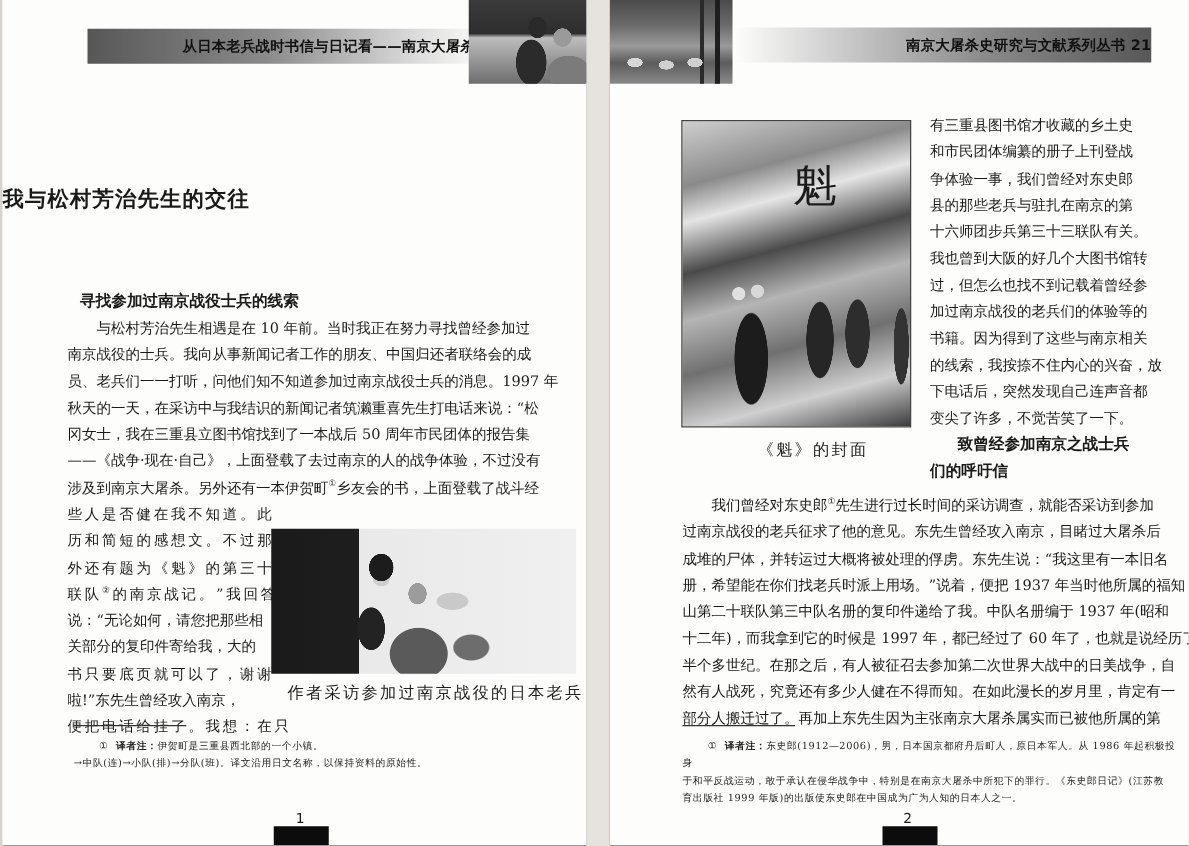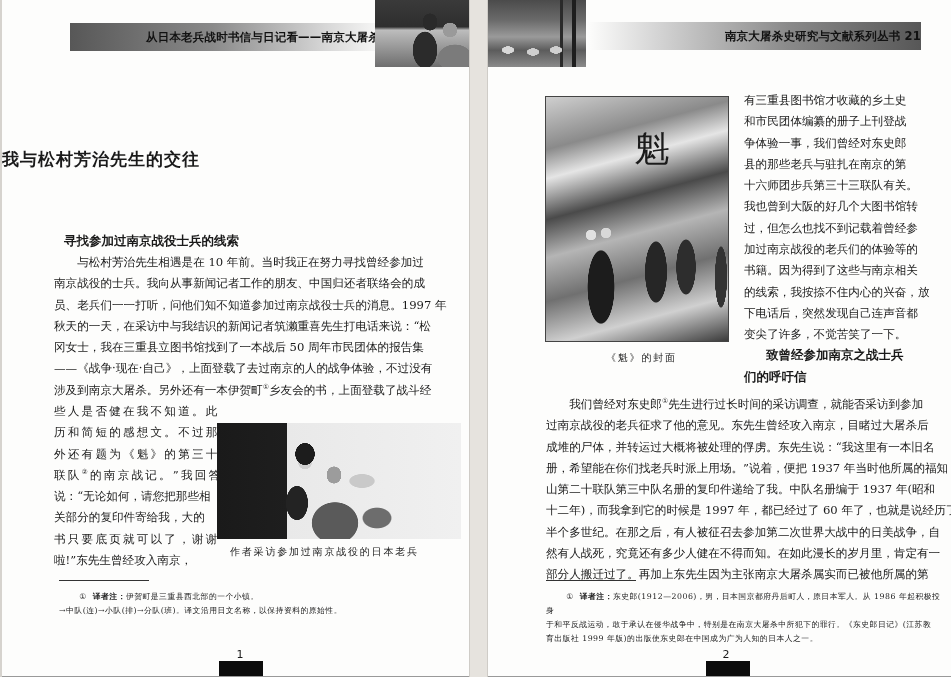--- a/index.html
+++ b/index.html
@@ -43,21 +43,21 @@
       font-family: "DejaVu Sans", "Liberation Sans", sans-serif; font-weight: bold; font-size: 17px; letter-spacing: 1px; }
     .section-head { position: absolute; font-family: "DejaVu Sans", "Liberation Sans", sans-serif; font-weight: bold; font-size: 12.5px; }
 
     .body-text { position: absolute; font-size: 11.6px; line-height: 21.3px; text-align: justify; }
     .body-text .line { display: block; white-space: nowrap; }
     .body-text .narrow { letter-spacing: 2.2px; }
 
     sup { font-size: 7px; vertical-align: super; line-height: 0; }
 
     .photo-box { position: absolute; border: 1px solid #333; }
-    .caption { position: absolute; font-size: 10px; letter-spacing: 1.8px; color: #222; }
+    .caption { position: absolute; font-size: 13px; letter-spacing: 1.8px; color: #222; }
 
     .foot-rule { position: absolute; height: 1px; background: #333; width: 90px; }
     .footnotes { position: absolute; font-size: 7.8px; line-height: 14px; color: #222; letter-spacing: 0.5px; }
     .footnotes b { font-family: "DejaVu Sans", "Liberation Sans", sans-serif; }
     .footnotes .fn { text-indent: 2.6em; }
 
     .folio { position: absolute; font-family: "DejaVu Sans", "Liberation Sans", sans-serif; font-size: 11px; text-align: center; }
     .folio-block { position: absolute; height: 16px; background: #0c0c0c; bottom: 0; }
     .page-bottom-line { position: absolute; bottom: 0; left: 0; right: 0; height: 1px; background: #999; }
 
@@ -115,20 +115,21 @@
 
   <div class="body-text" style="left:52px; top:401px; width:160px;">
     <span class="line narrow">些人是否健在我不知道。此</span>
     <span class="line narrow">历和简短的感想文。不过那</span>
     <span class="line narrow">外还有题为《魁》的第三十三</span>
     <span class="line narrow"><span>联队</span><sup>②</sup><span>的南京战记。”我回答</span></span>
     <span class="line">说：“无论如何，请您把那些相</span>
     <span class="line">关部分的复印件寄给我，大的</span>
     <span class="line narrow">书只要底页就可以了，谢谢</span>
     <span class="line">啦!”东先生曾经攻入南京，</span>
+    <span class="line narrow">便把电话给挂了。我想：在只</span>
   </div>
 
   <div class="photo-box interview-photo"></div>
   <div class="caption" style="left:228px; top:545px;">作者采访参加过南京战役的日本老兵</div>
 
   <div class="foot-rule" style="left:57px; top:580px;"></div>
   <div class="footnotes" style="left:57px; top:590px; width:400px;">
     <div class="fn"><span>①</span>&nbsp;&nbsp;<b>译者注：</b><span>伊贺町是三重县西北部的一个小镇。</span></div>
     <div>→中队(连)→小队(排)→分队(班)。译文沿用日文名称，以保持资料的原始性。</div>
   </div>

